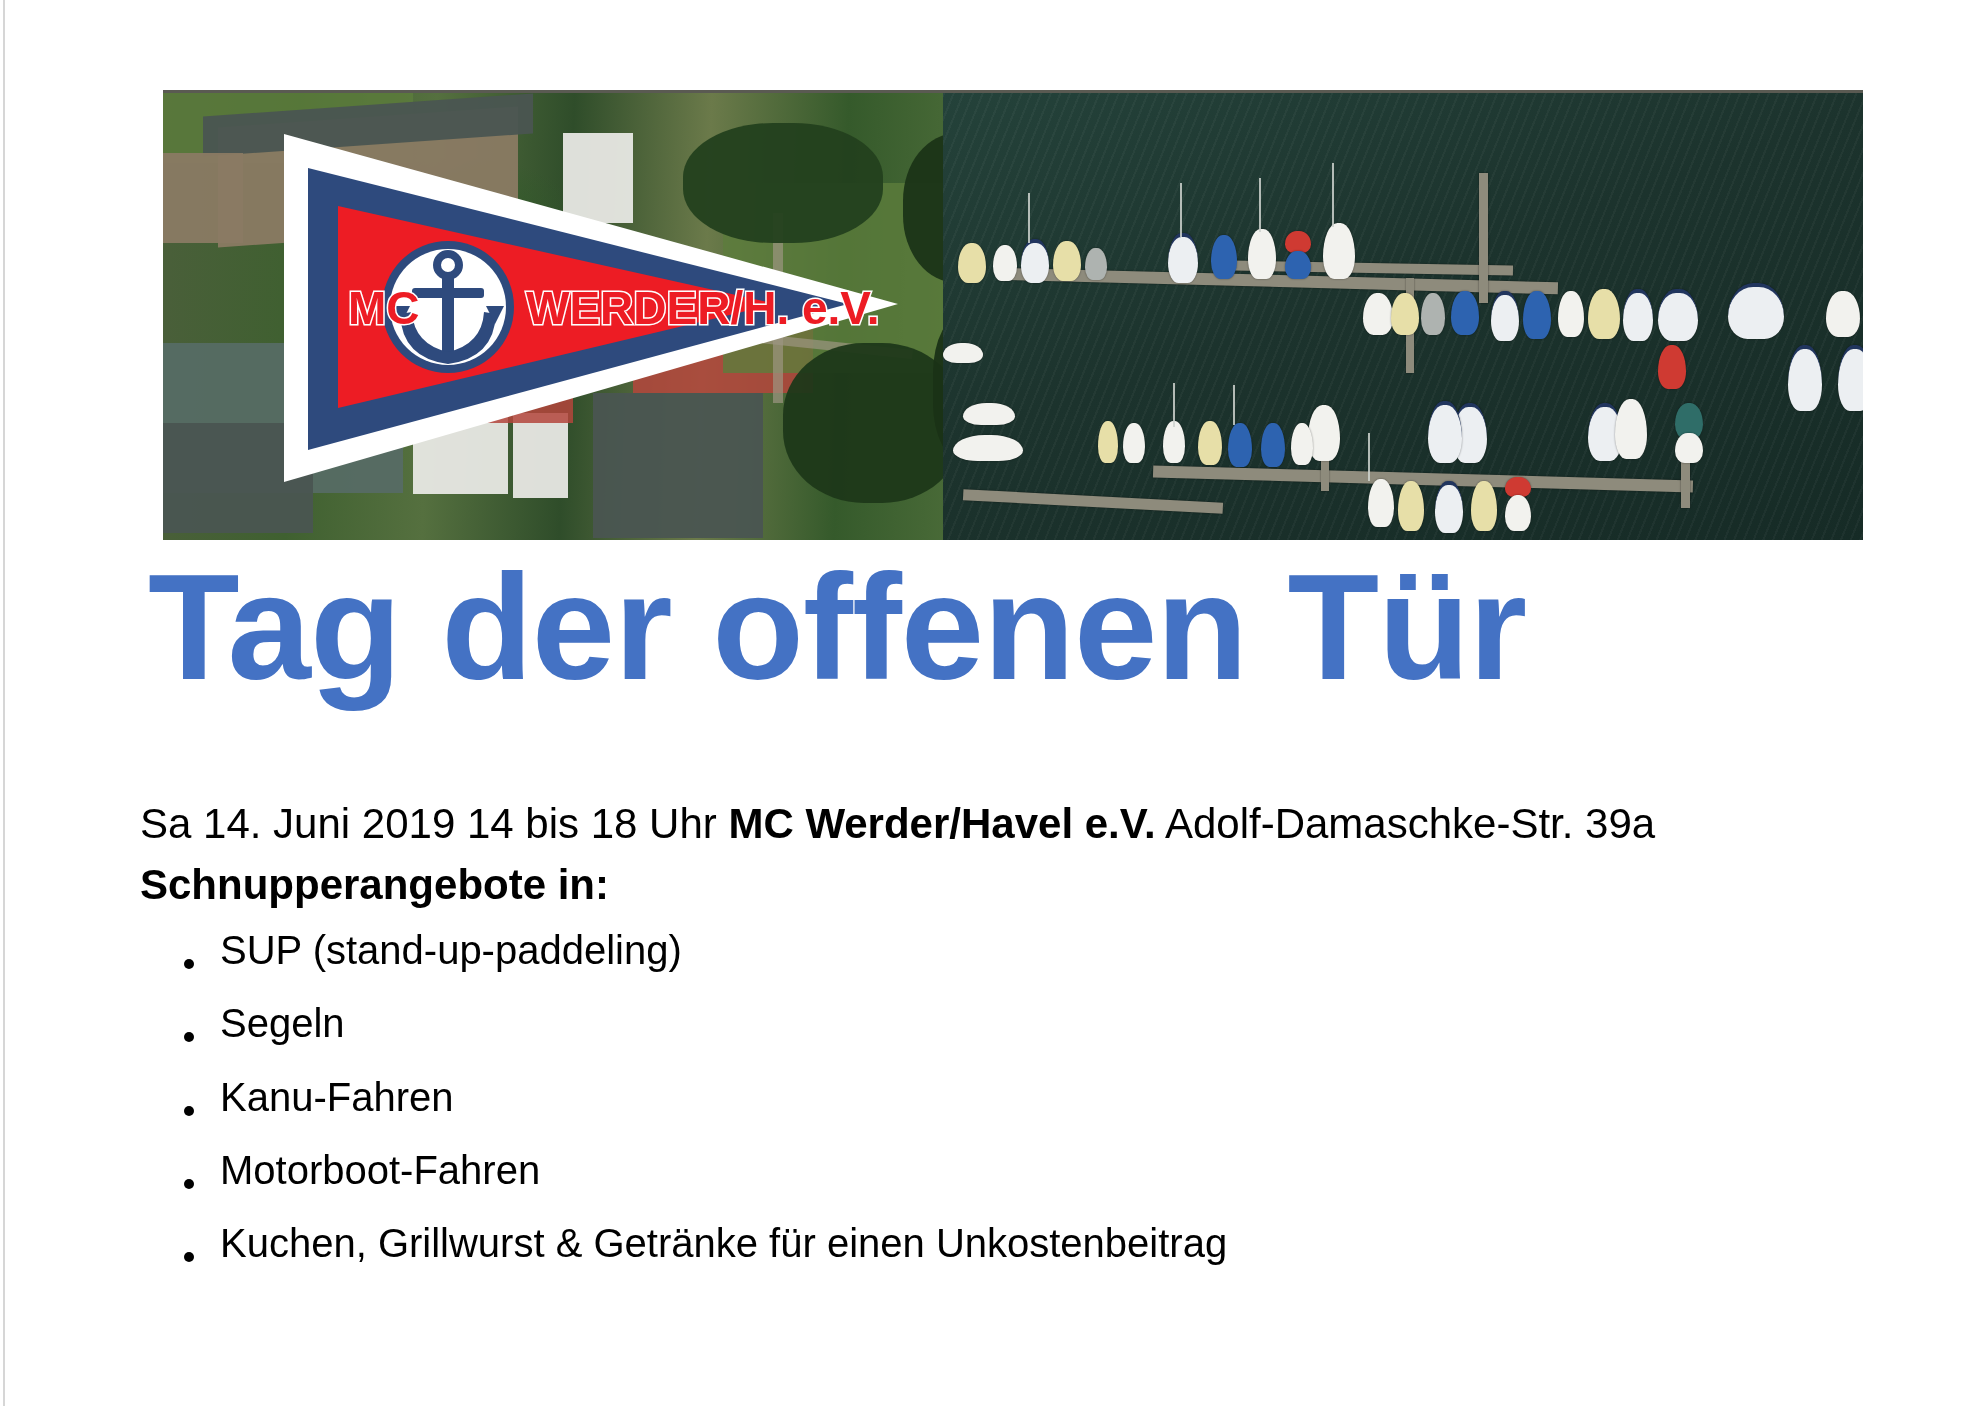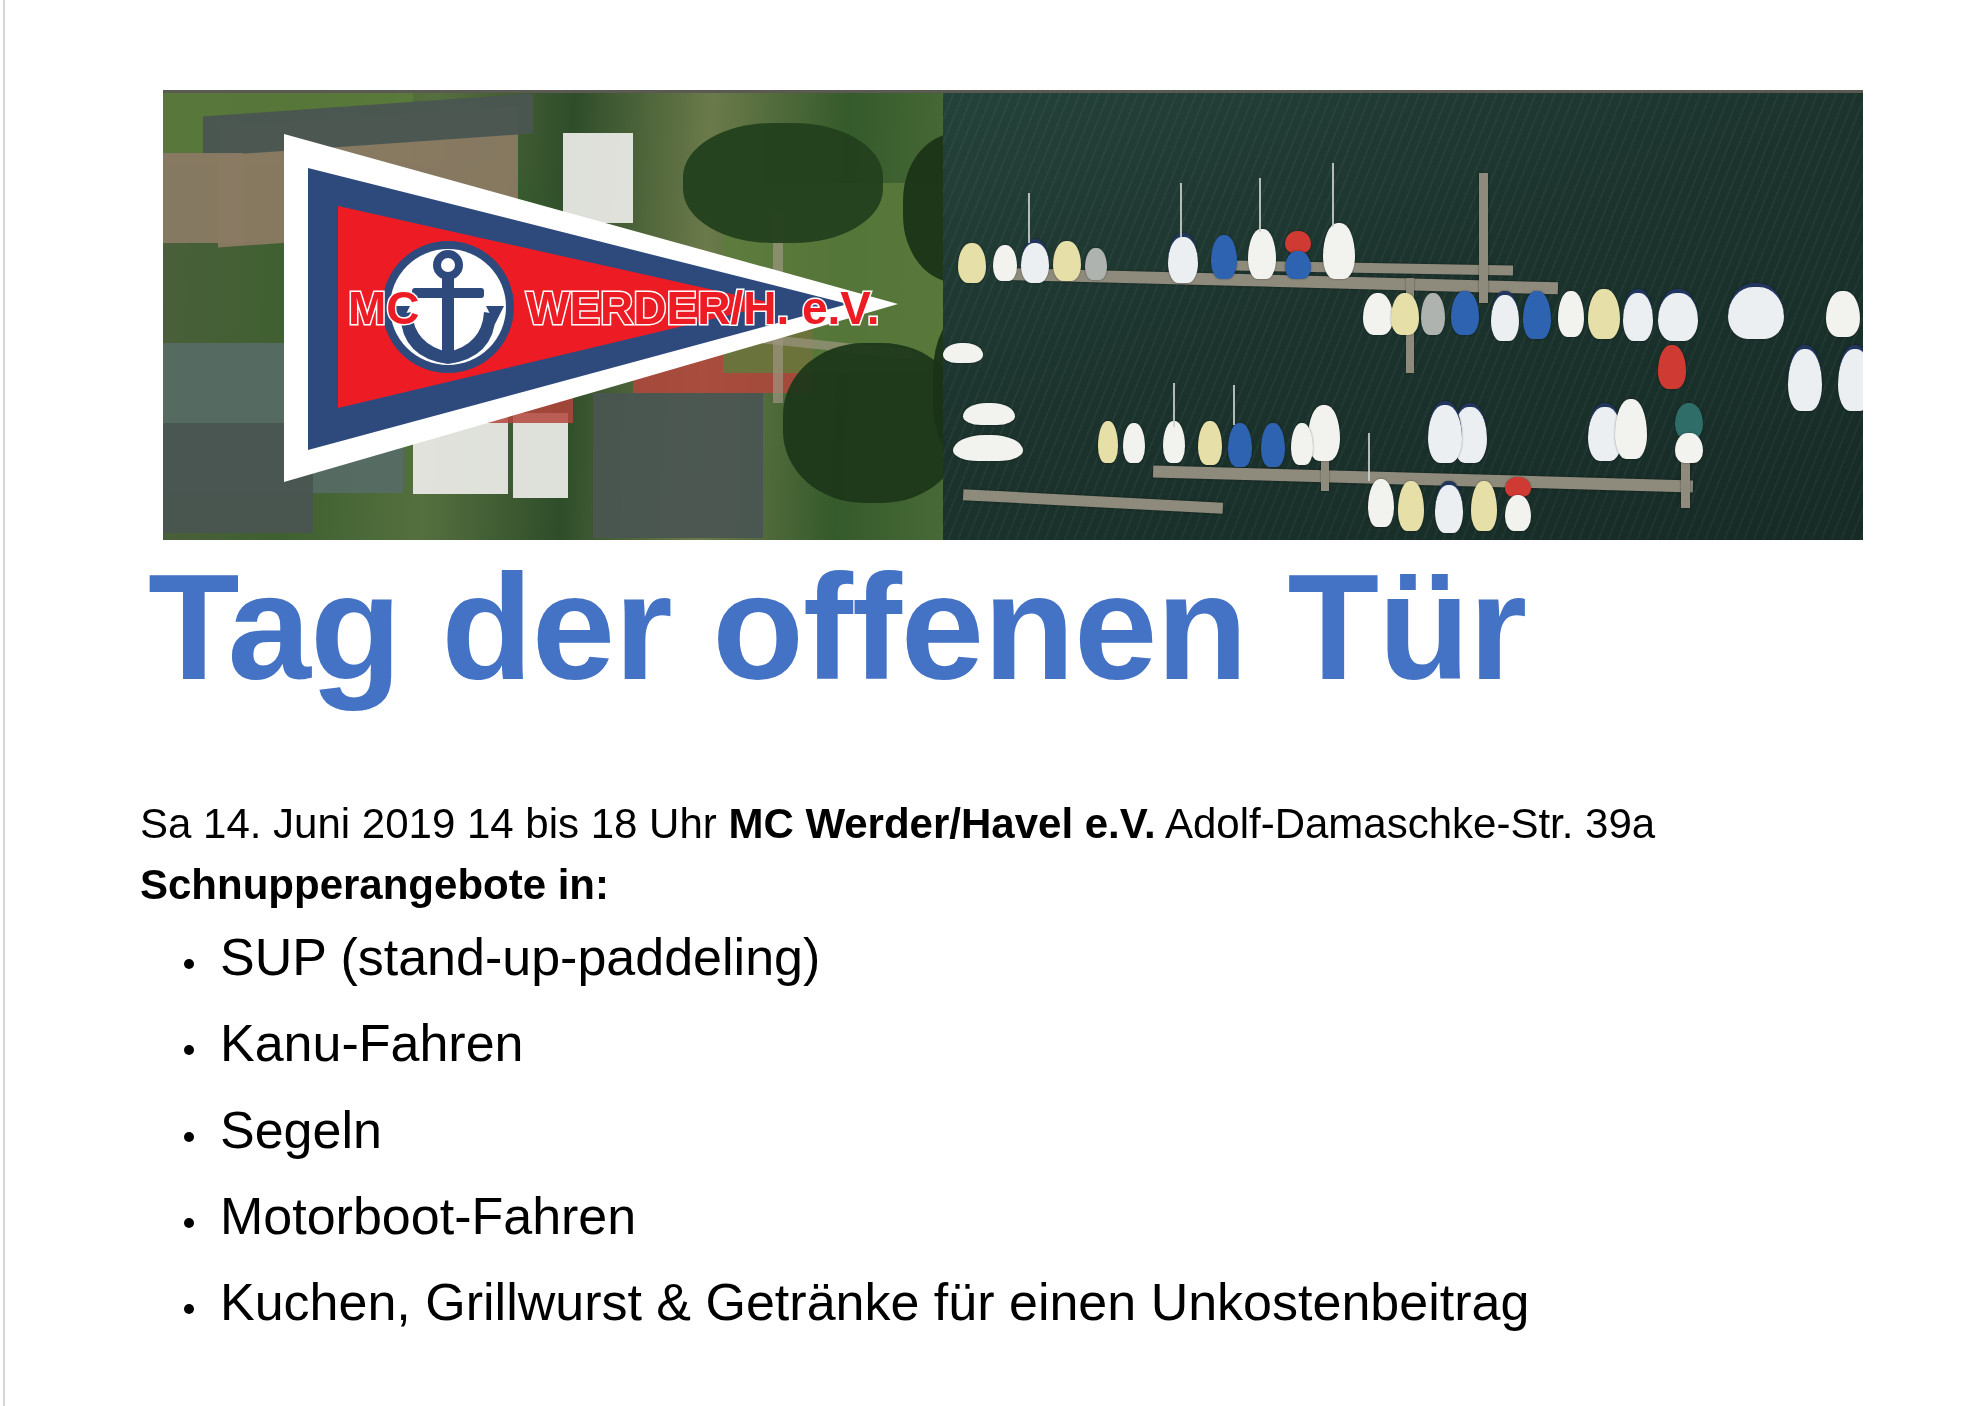--- a/index.html
+++ b/index.html
@@ -165,21 +165,21 @@
 
   ul.offers {
     list-style: none;
     margin: 16px 0 0 0;
     padding: 0;
   }
   ul.offers li {
     position: relative;
     padding-left: 80px;
     margin-bottom: 30px;
-    font-size: 52px;
+    font-size: 40px;
     line-height: 1.08;
     white-space: nowrap;
   }
   ul.offers li .bullet {
     position: absolute;
     left: 44px;
     top: 30px;
     width: 10px;
     height: 10px;
     border-radius: 50%;
@@ -324,18 +324,18 @@
 <div class="headline">Tag der offenen Tür</div>
 
 <div class="body-block">
 
   <div class="line-date"><span>Sa 14. Juni 2019 14 bis 18 Uhr </span><b>MC Werder/Havel e.V.</b><span> Adolf-Damaschke-Str. 39a</span></div>
 
   <div class="line-sub">Schnupperangebote in:</div>
 
   <ul class="offers">
     <li><span class="bullet"></span><span>SUP (stand-up-paddeling)</span></li>
+    <li><span class="bullet"></span><span>Segeln</span></li>
     <li><span class="bullet"></span><span>Kanu-Fahren</span></li>
-    <li><span class="bullet"></span><span>Segeln</span></li>
     <li><span class="bullet"></span><span>Motorboot-Fahren</span></li>
     <li><span class="bullet"></span><span>Kuchen, Grillwurst &amp; Getränke für einen Unkostenbeitrag</span></li>
   </ul>
 </div>
 
 </body></html>

